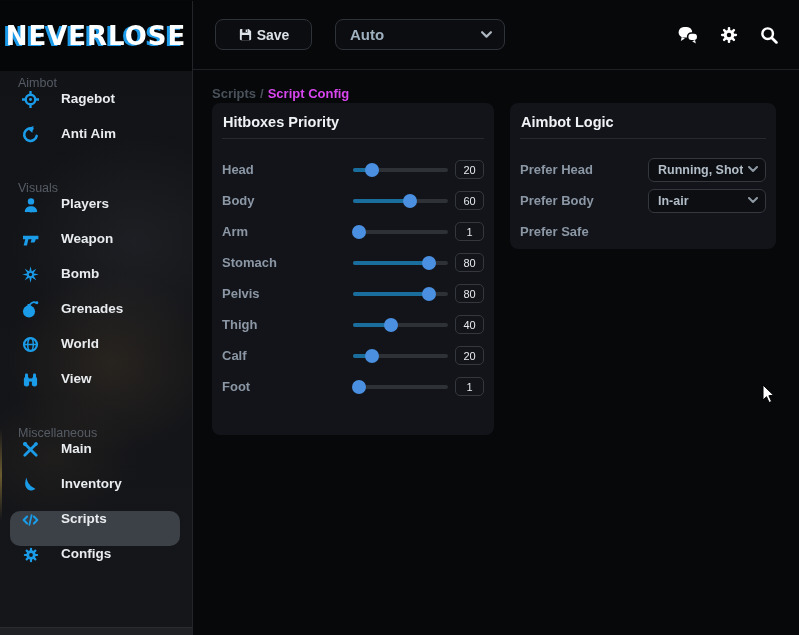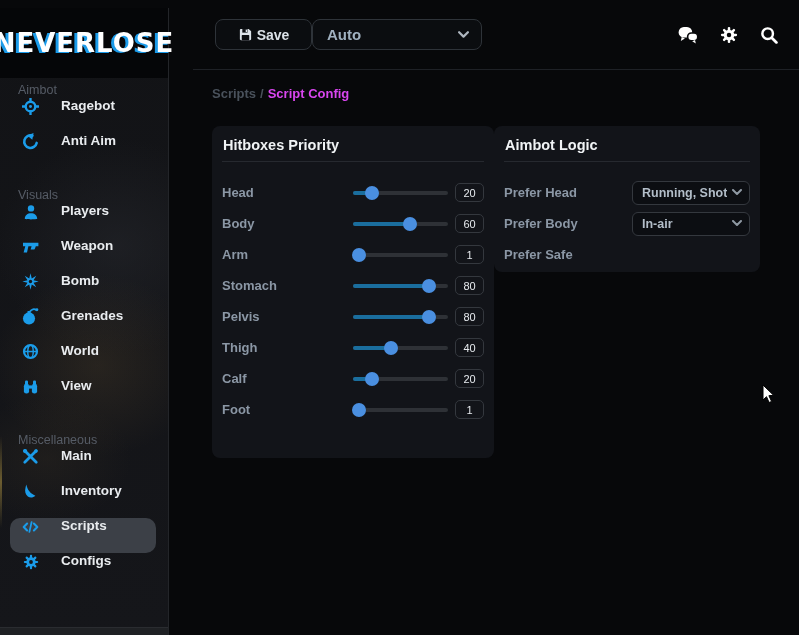--- a/index.html
+++ b/index.html
@@ -1,21 +1,21 @@
 <!DOCTYPE html>
 <html style="--accent: #1b9ce9;"><head>
 <meta charset="utf-8">
 <style>
   html,body{margin:0;padding:0}
   body{width:799px;height:635px;position:relative;overflow:hidden;background:#07080a;
        font-family:"Liberation Sans","DejaVu Sans",sans-serif;-webkit-font-smoothing:antialiased}
   :root{--accent:#1b9ce9}
 
   
-  .sidebar{position:absolute;left:0;top:8px;bottom:0;width:169px;box-sizing:border-box;
+  .sidebar{position:absolute;left:0;top:1px;bottom:0;width:193px;box-sizing:border-box;
     border-right:1px solid #232529;
     background:
       radial-gradient(150px 130px at 58% 57%, rgba(96,78,50,.26), transparent 70%),
       radial-gradient(120px 90px at 28% 72%, rgba(80,66,42,.18), transparent 70%),
       radial-gradient(170px 150px at 70% 38%, rgba(42,44,50,.45), transparent 72%),
       linear-gradient(#121316,#15161a)}
   .logo-area{height:70px;display:flex;align-items:center;justify-content:center;background:#050608}
   .logo{font-family:"DejaVu Sans","Liberation Sans",sans-serif;font-size:26px;font-weight:bold;
         color:#fff;letter-spacing:1px;text-shadow:-3px 1px 0 #1b9be9}
   .nav-section-label{padding:5px 0 0 18px;height:15px;font-size:12.5px;color:#565c66}
@@ -28,33 +28,33 @@
   .sidebar-footer{position:absolute;left:0;right:0;bottom:0;height:7px;background:#1f2124;border-top:1px solid #2a2c30}
   .streak{position:absolute;left:0;top:428px;width:2px;height:92px;
           background:linear-gradient(rgba(190,160,70,0),rgba(190,160,70,.5),rgba(190,160,70,0))}
 
   
   .topbar{position:absolute;left:193px;top:0;right:0;height:70px;box-sizing:border-box;background:#07080a;
           border-bottom:1px solid #1e2126;display:flex;align-items:center;padding:0 20px 0 22px}
   .btn-save{display:flex;align-items:center;justify-content:center;gap:4px;width:97px;height:31px;
             border:1px solid #2e3339;border-radius:8px;background:#0b0d10;color:#dbe1e7;
             font-size:14px;font-weight:bold}
-  .select-lg{width:170px;height:31px;box-sizing:border-box;border:1px solid #2e3339;
+  .select-lg{margin-left:23px;width:170px;height:31px;box-sizing:border-box;border:1px solid #2e3339;
              border-radius:8px;background:#0b0d10;display:flex;align-items:center;padding:0 12px 0 14px;
              color:#9fb0bf;font-size:15px;font-weight:bold}
   .select-lg .chev{margin-left:auto}
   .topbar-icons{margin-left:auto;display:flex;align-items:center;gap:19px;color:#fff}
   .tb-icon{width:21px;height:21px}
 
   
   .content{position:absolute;left:193px;top:70px;right:0;bottom:0;box-sizing:border-box;padding:16px 0 0 19px}
   .breadcrumb{font-size:13px;font-weight:bold;color:#49515b;height:17px}
   .breadcrumb .sep{margin:0 4px}
   .breadcrumb .current{color:#d946ef}
-  .panels{display:flex;margin-top:23px;align-items:flex-start}
+  .panels{display:flex;gap:16px;align-items:flex-start}
   .panel{background:#121419;border-radius:8px;box-sizing:border-box;padding:9px 10px 0;overflow:hidden}
   .panel.hitboxes{width:282px;height:332px}
   .panel.logic{width:266px;height:146px}
   .panel h2{margin:0;padding:2px 0 8px 1px;font-size:14.5px;font-weight:bold;color:#f0f3f5;
             border-bottom:1px solid #26292f}
   .rows{padding-top:15px}
   .row{height:31px;display:flex;align-items:center}
   .lbl{flex:1;font-size:13px;font-weight:bold;color:#8b97a5}
   .lbl.strong{color:#e9edf0;font-size:13.5px}
 

